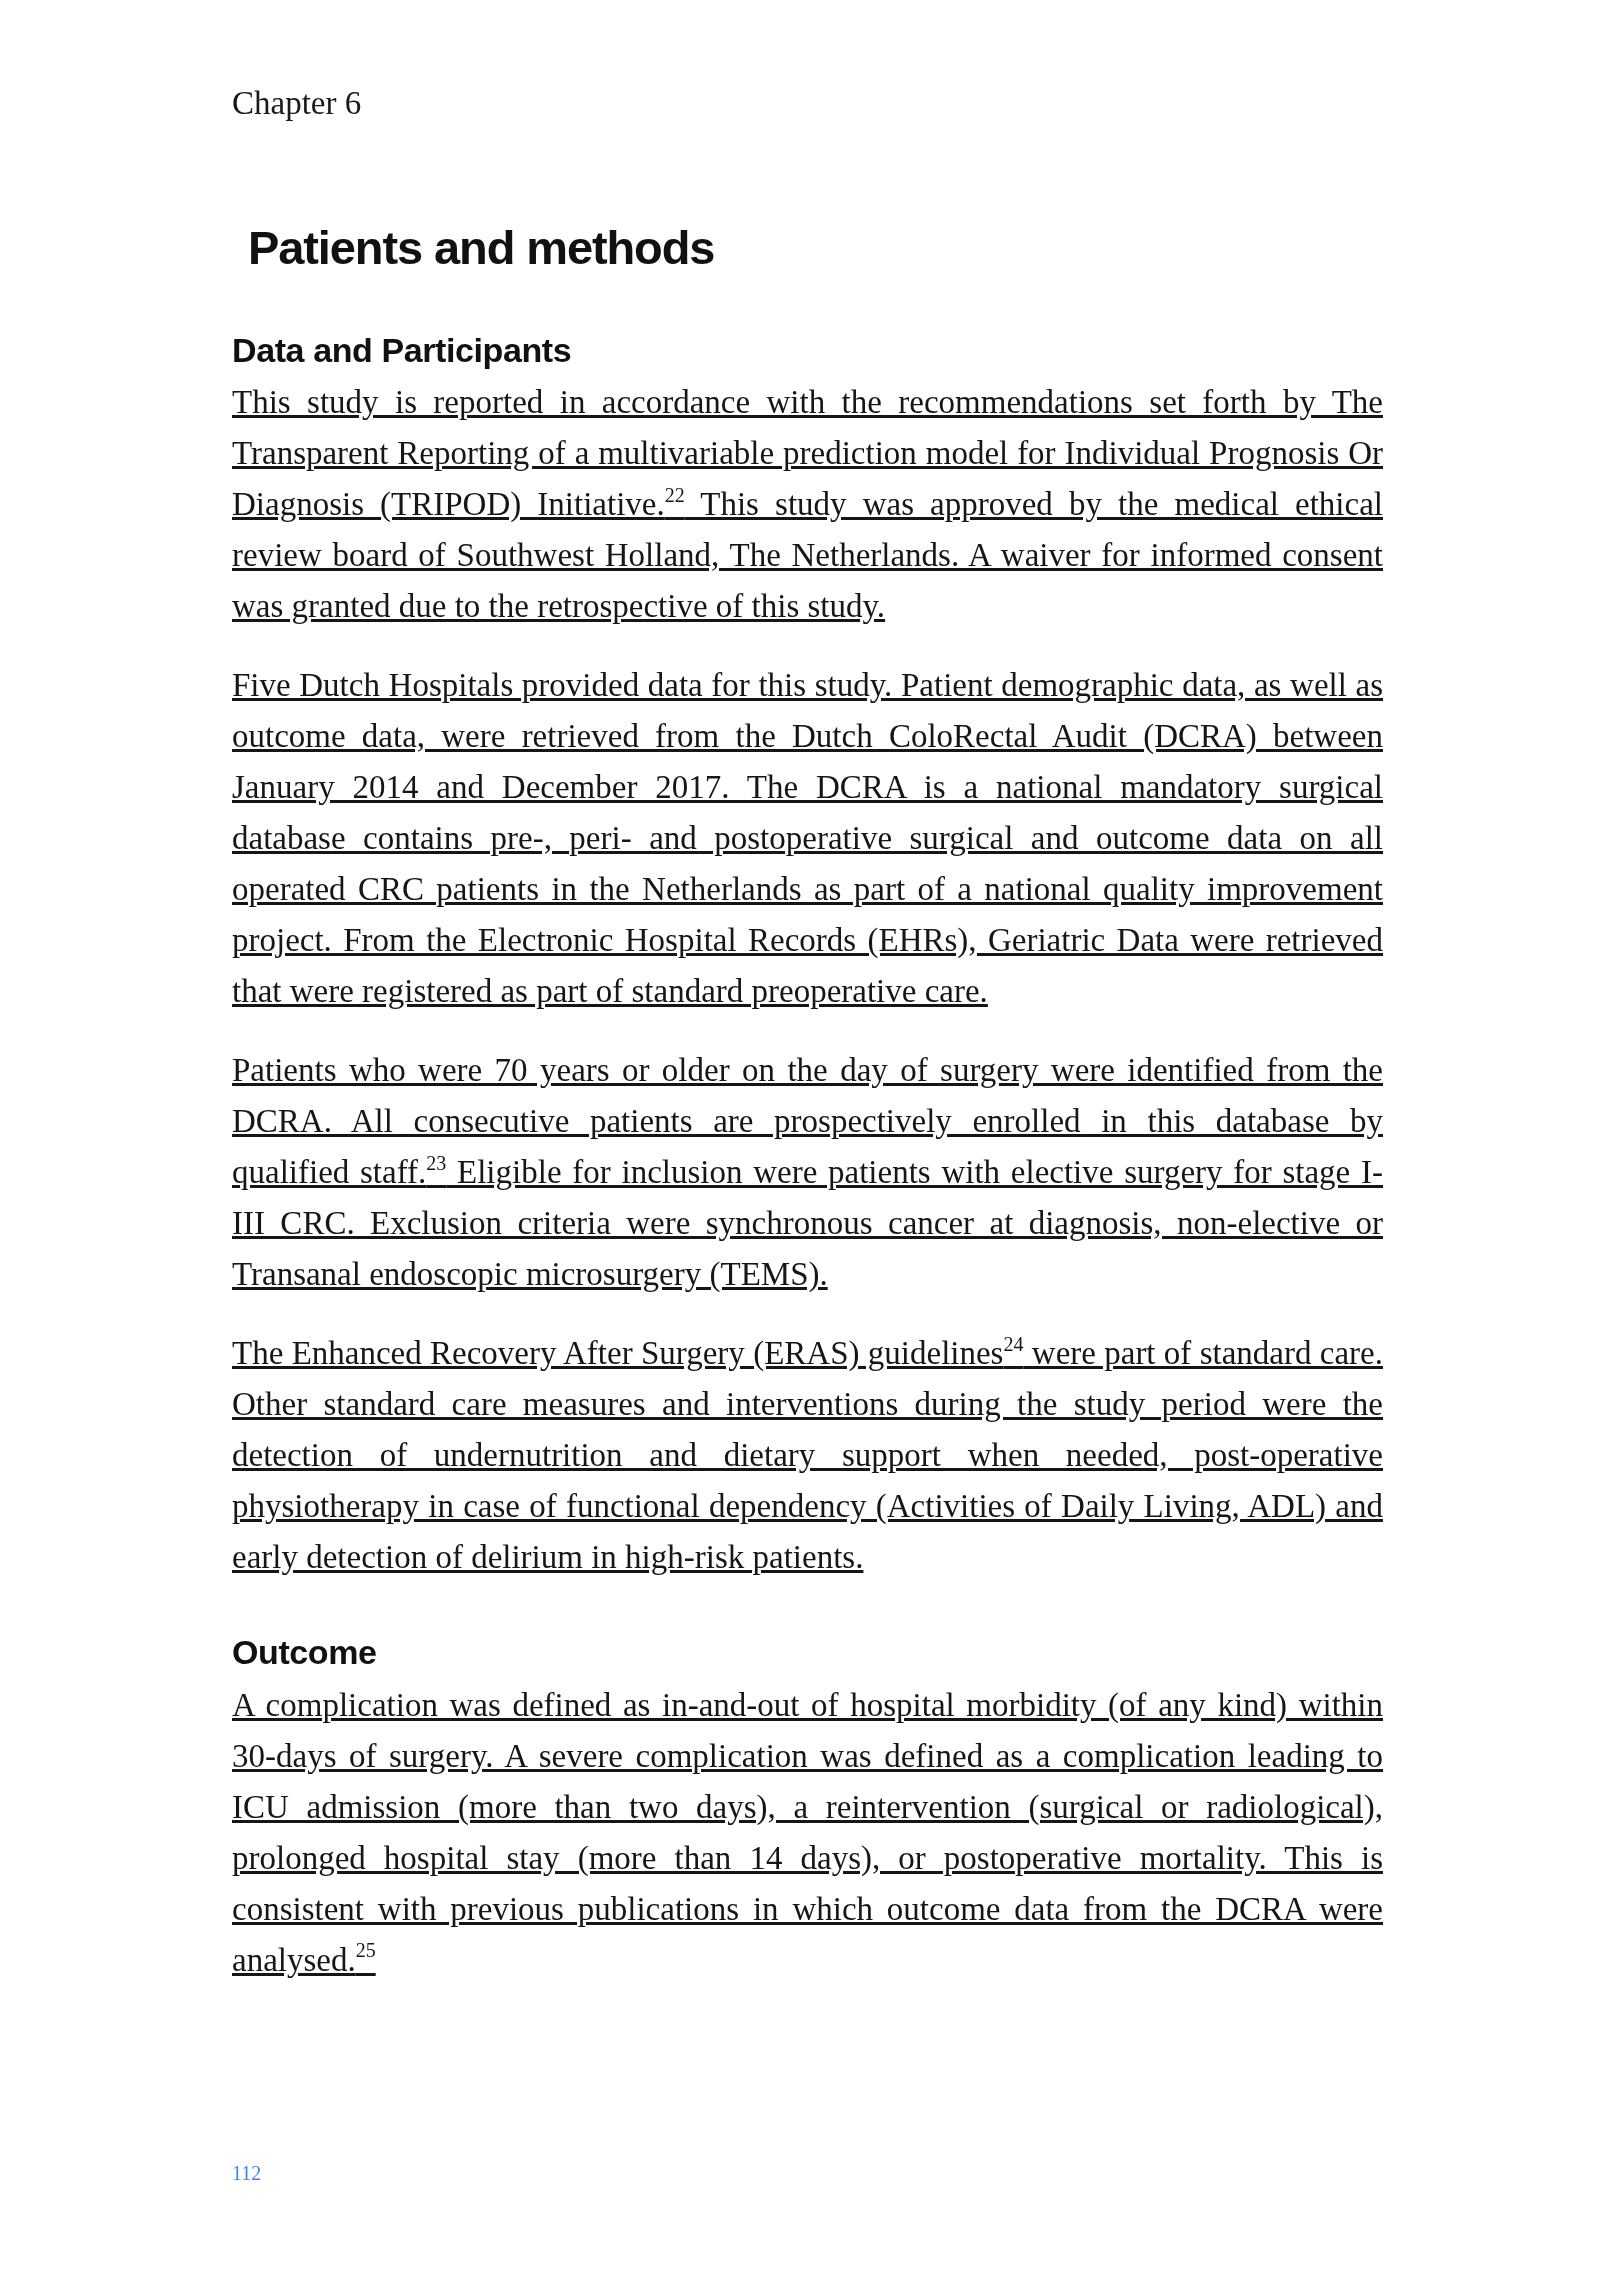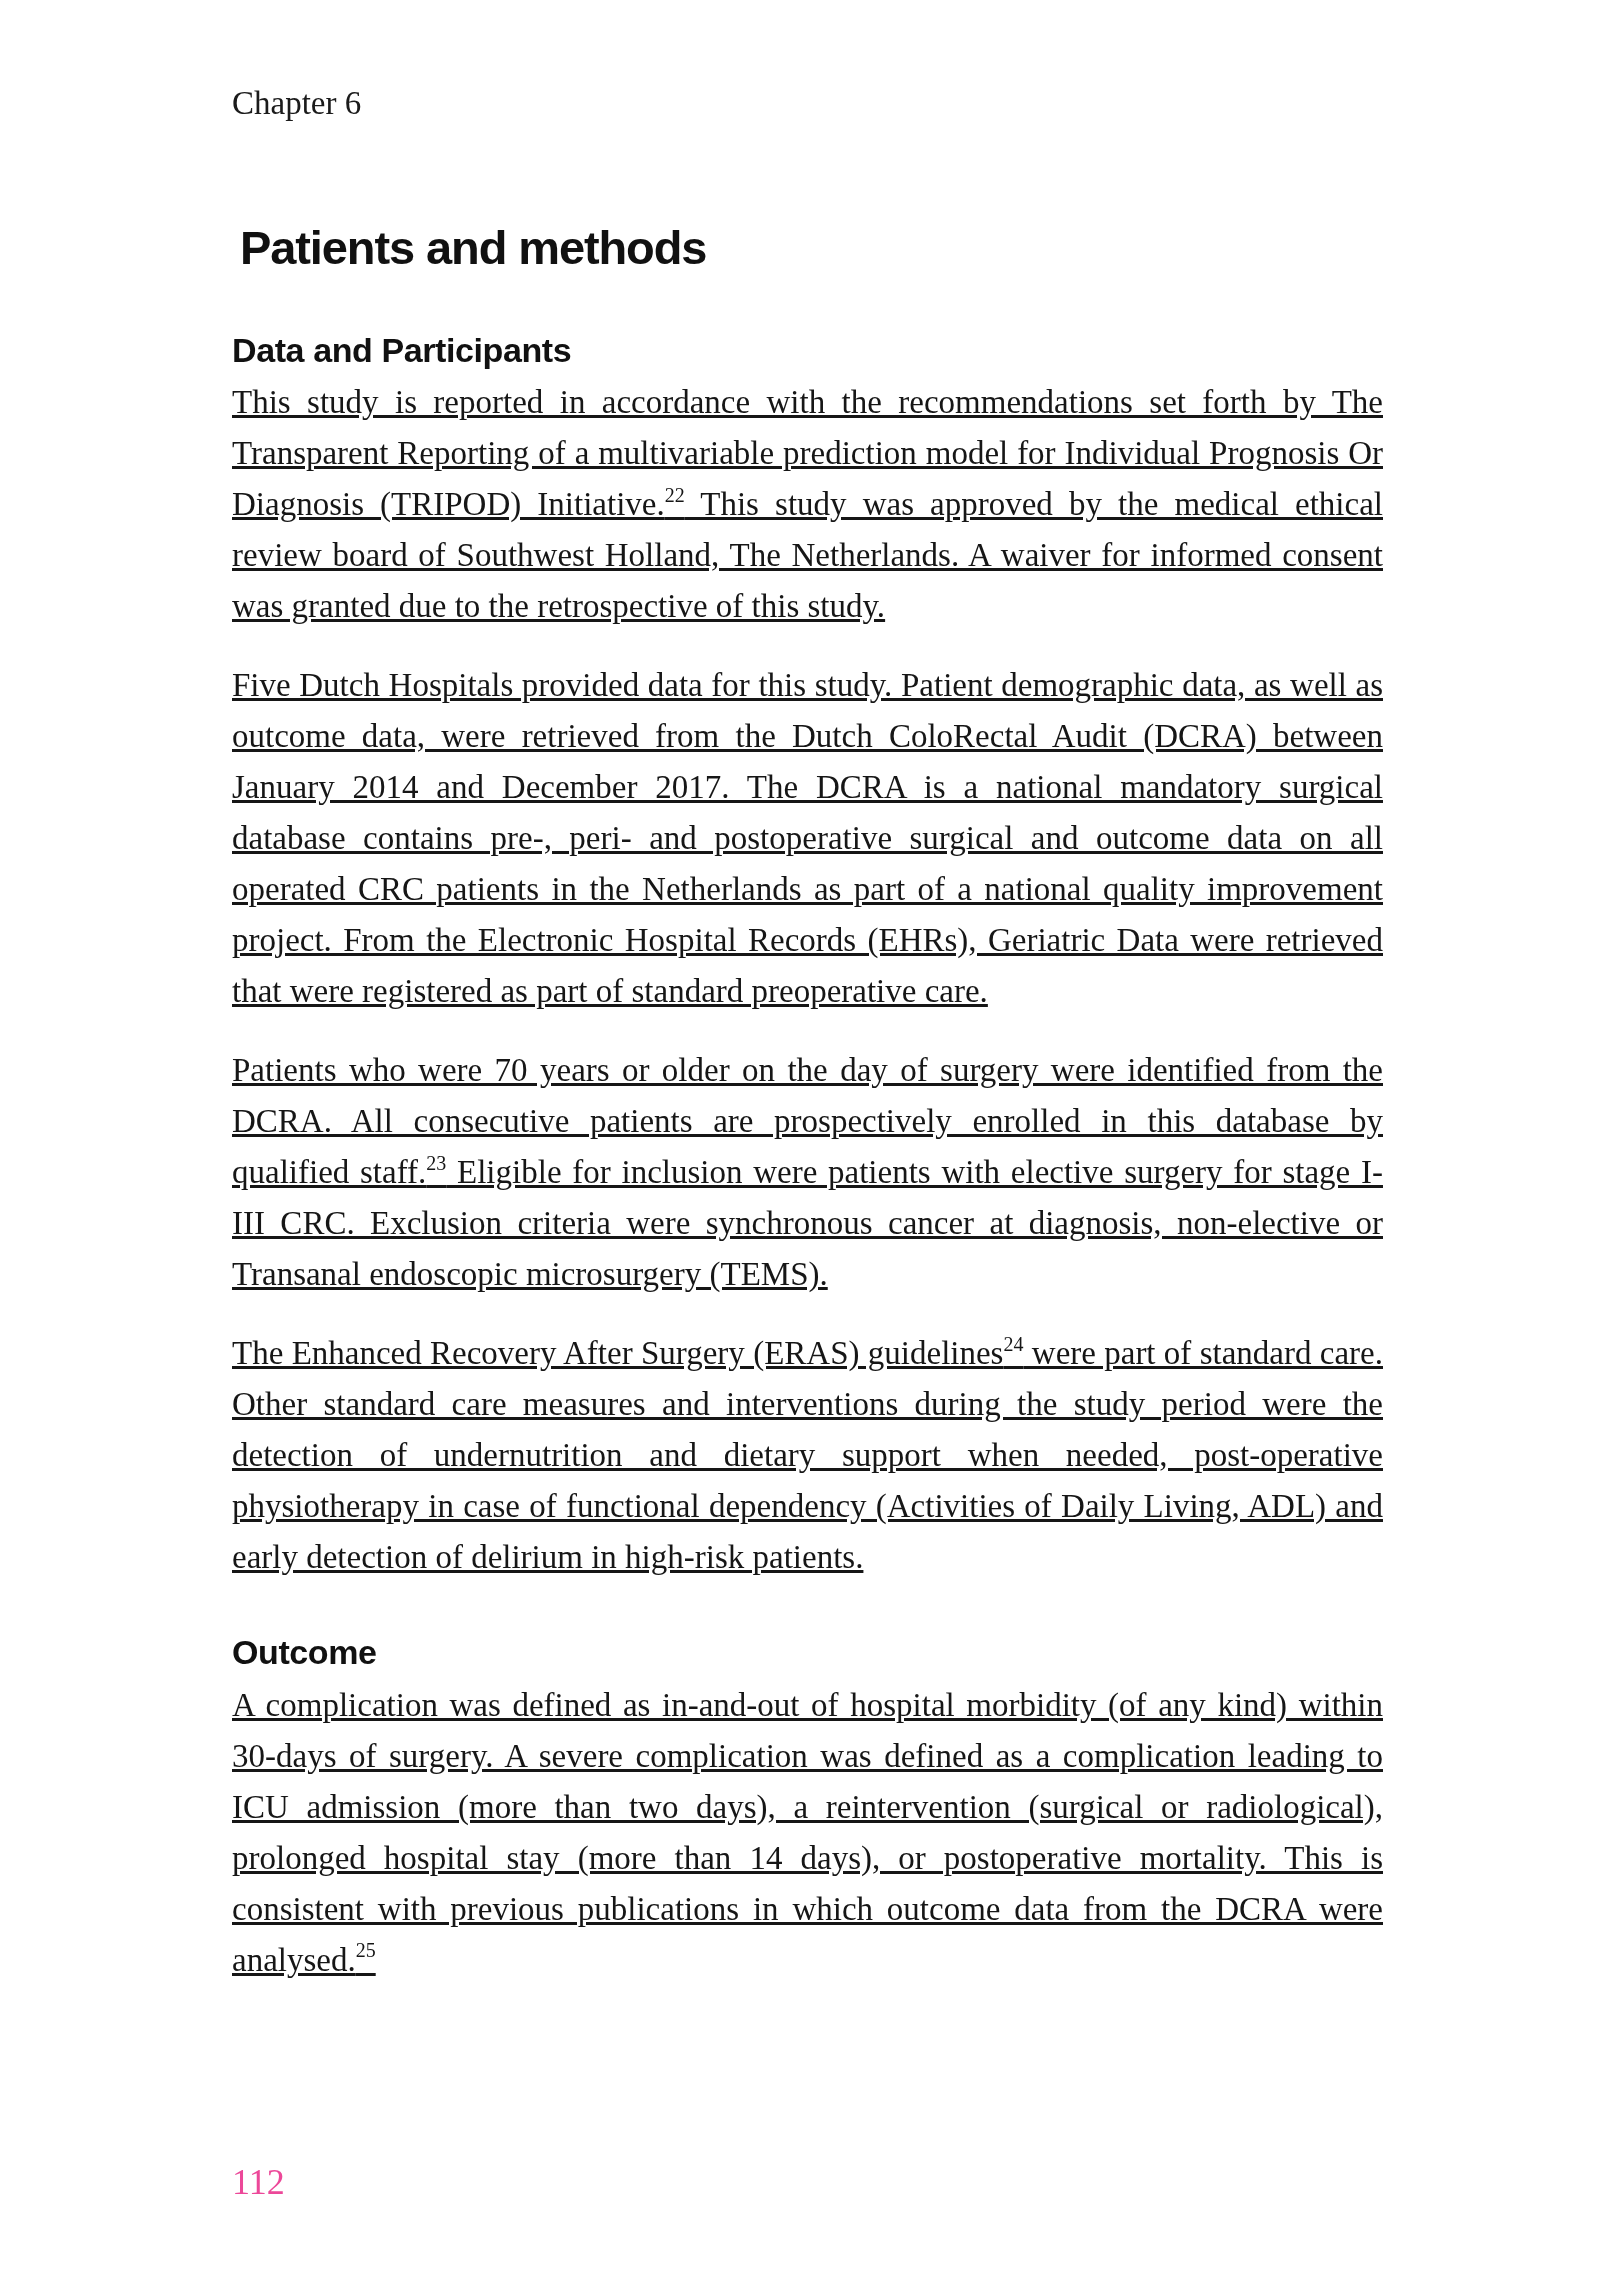--- a/index.html
+++ b/index.html
@@ -24,21 +24,21 @@
     width: 1151px;
   }
   .chapter-label {
     margin: 84px 0 0 0;
     font-size: 33px;
     line-height: 1.2;
     font-weight: 400;
     color: #1b1b1b;
   }
   .page-title {
-    margin: 97px 0 0 8px;
+    margin: 97px 0 0 16px;
     font-family: "Liberation Sans", "DejaVu Sans", sans-serif;
     font-weight: 700;
     font-size: 47px;
     line-height: 1.15;
     letter-spacing: -1.1px;
     color: #111111;
   }
   .section-heading {
     margin: 50px 0 0 0;
     font-family: "Liberation Sans", "DejaVu Sans", sans-serif;
@@ -66,23 +66,23 @@
     font-size: 20px;
     line-height: 0;
     vertical-align: baseline;
     position: relative;
     top: -13.7px;
   }
   .page-number {
     position: absolute;
     left: 232px;
     top: 2161px;
-    font-size: 36px;
+    font-size: 20px;
     line-height: 1.2;
-    color: #ec4899;
+    color: #3b82f6;
   }
 </style>
 </head>
 <body>
 
 <div class="page">
   <div class="content">
     <div class="chapter-label">Chapter 6</div>
     <h1 class="page-title">Patients and methods</h1>
     <div id="sections">

